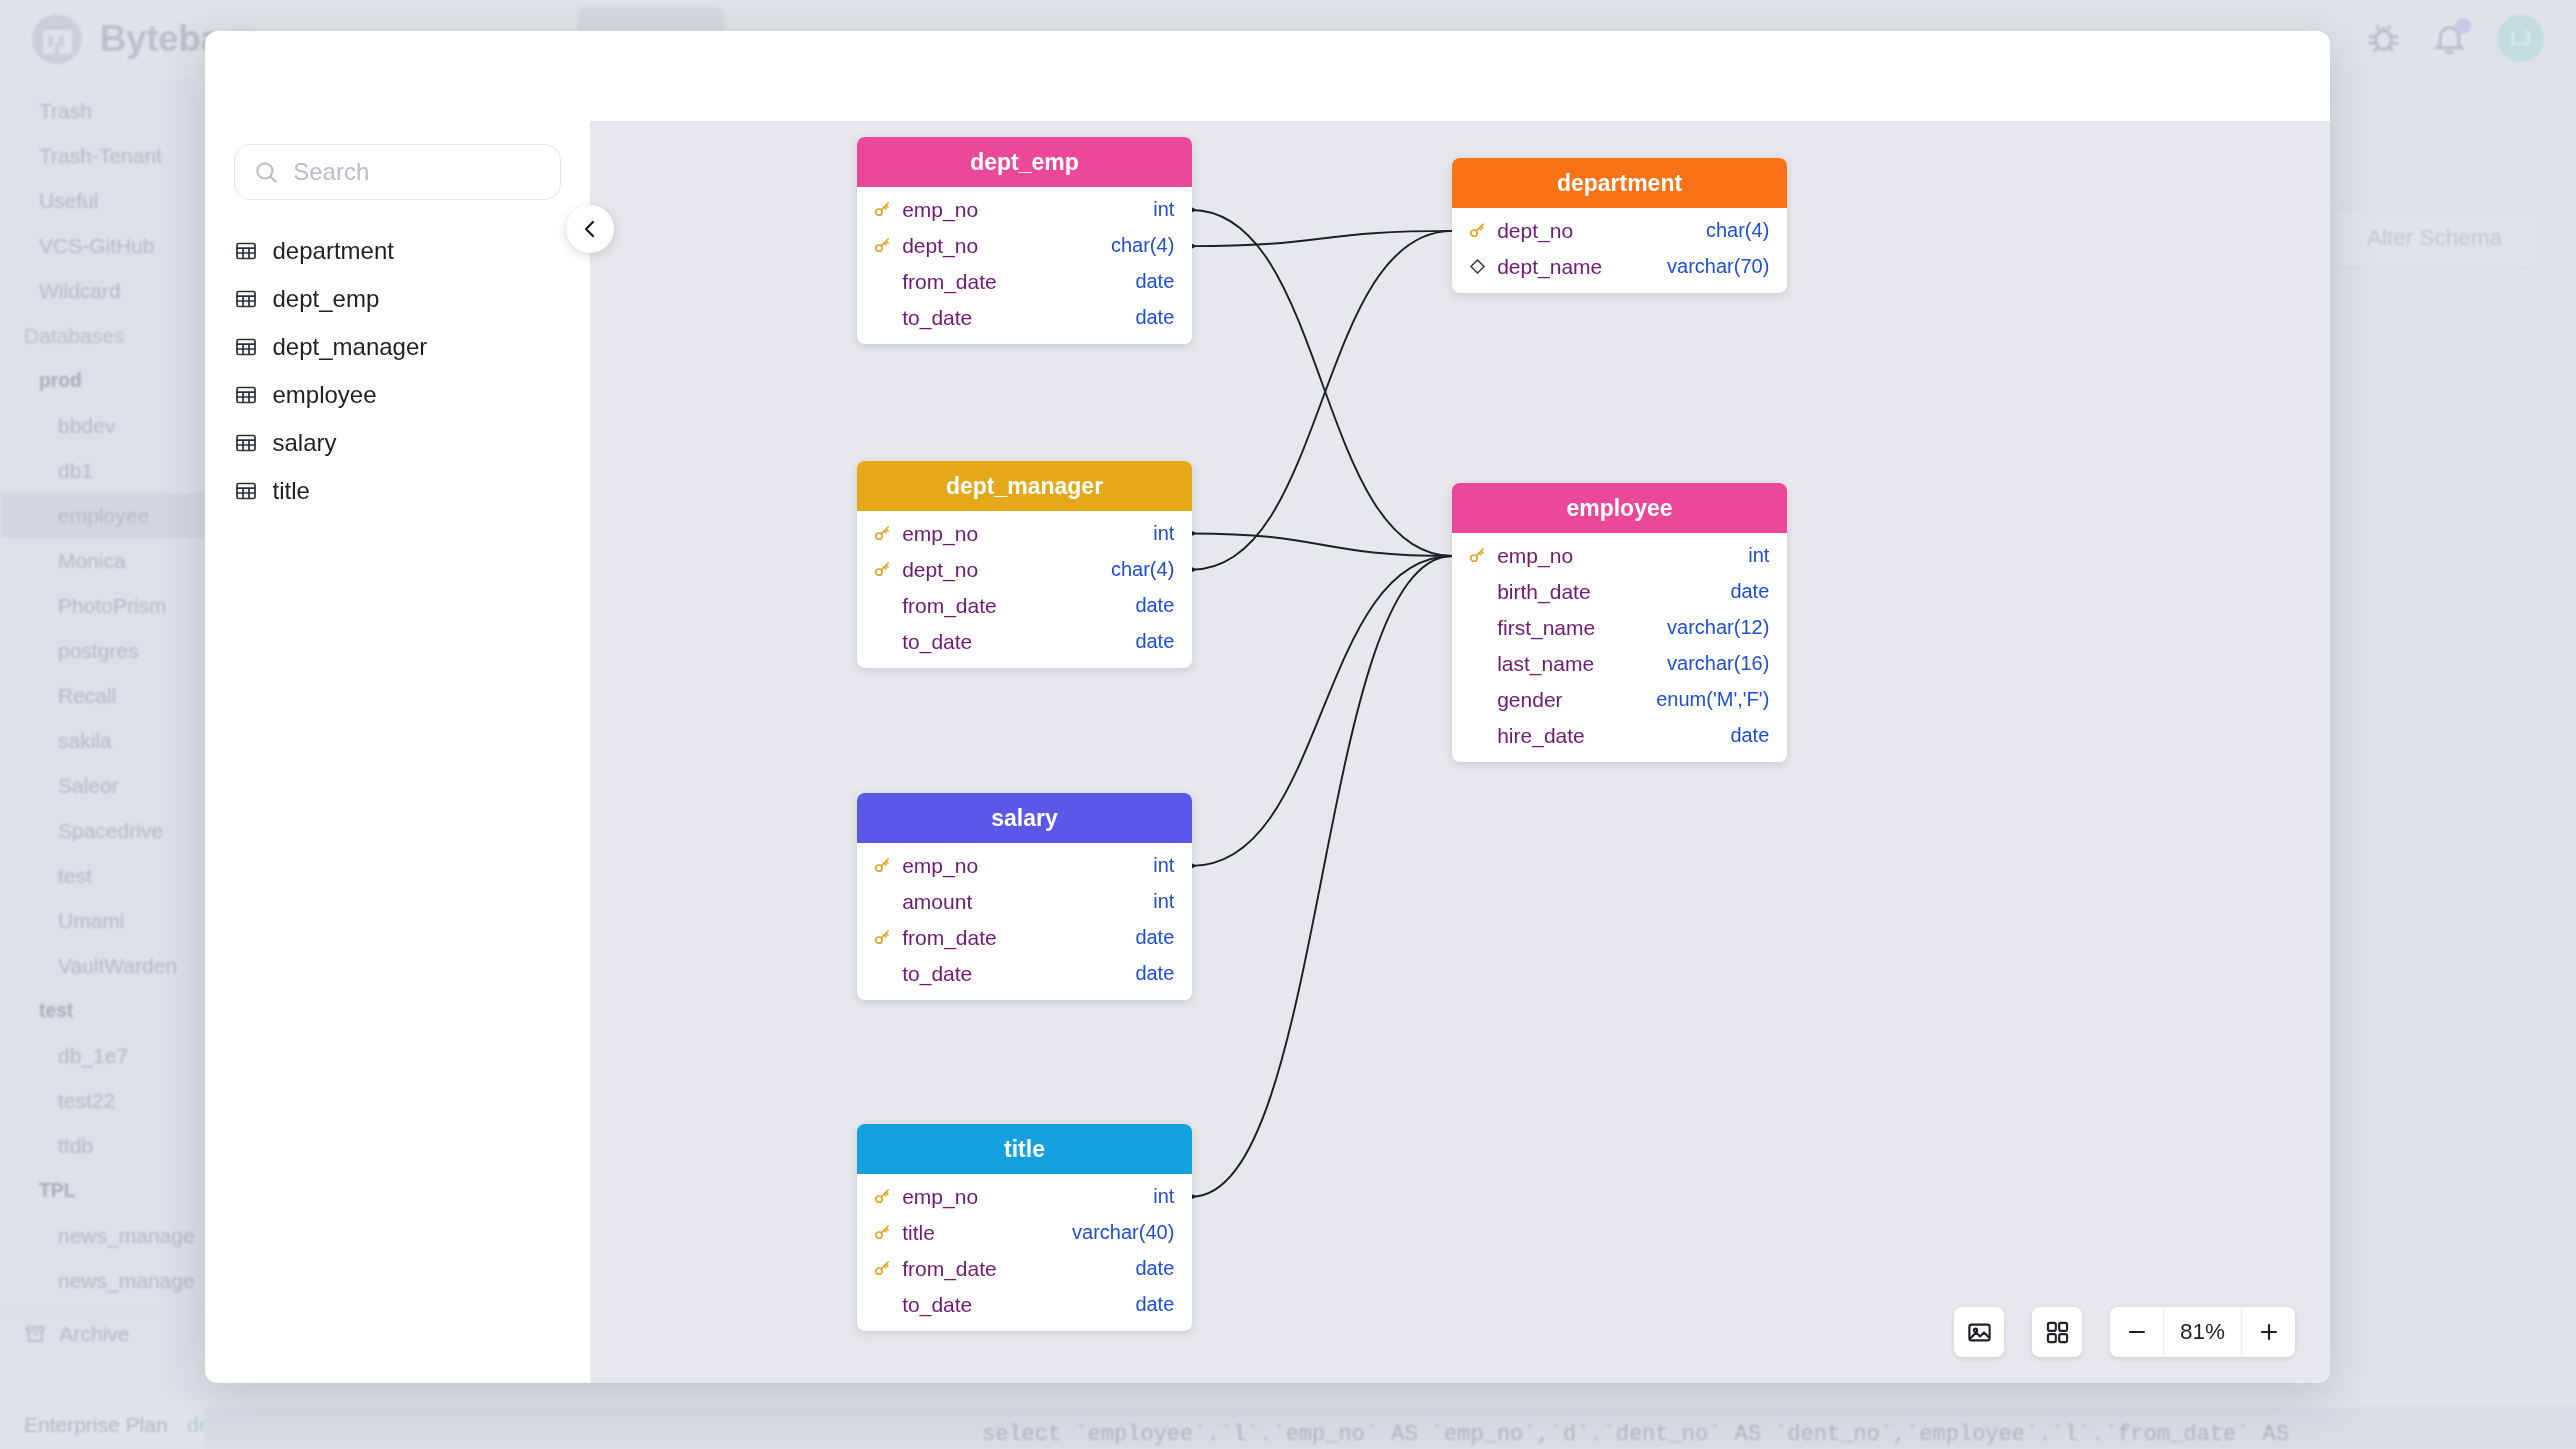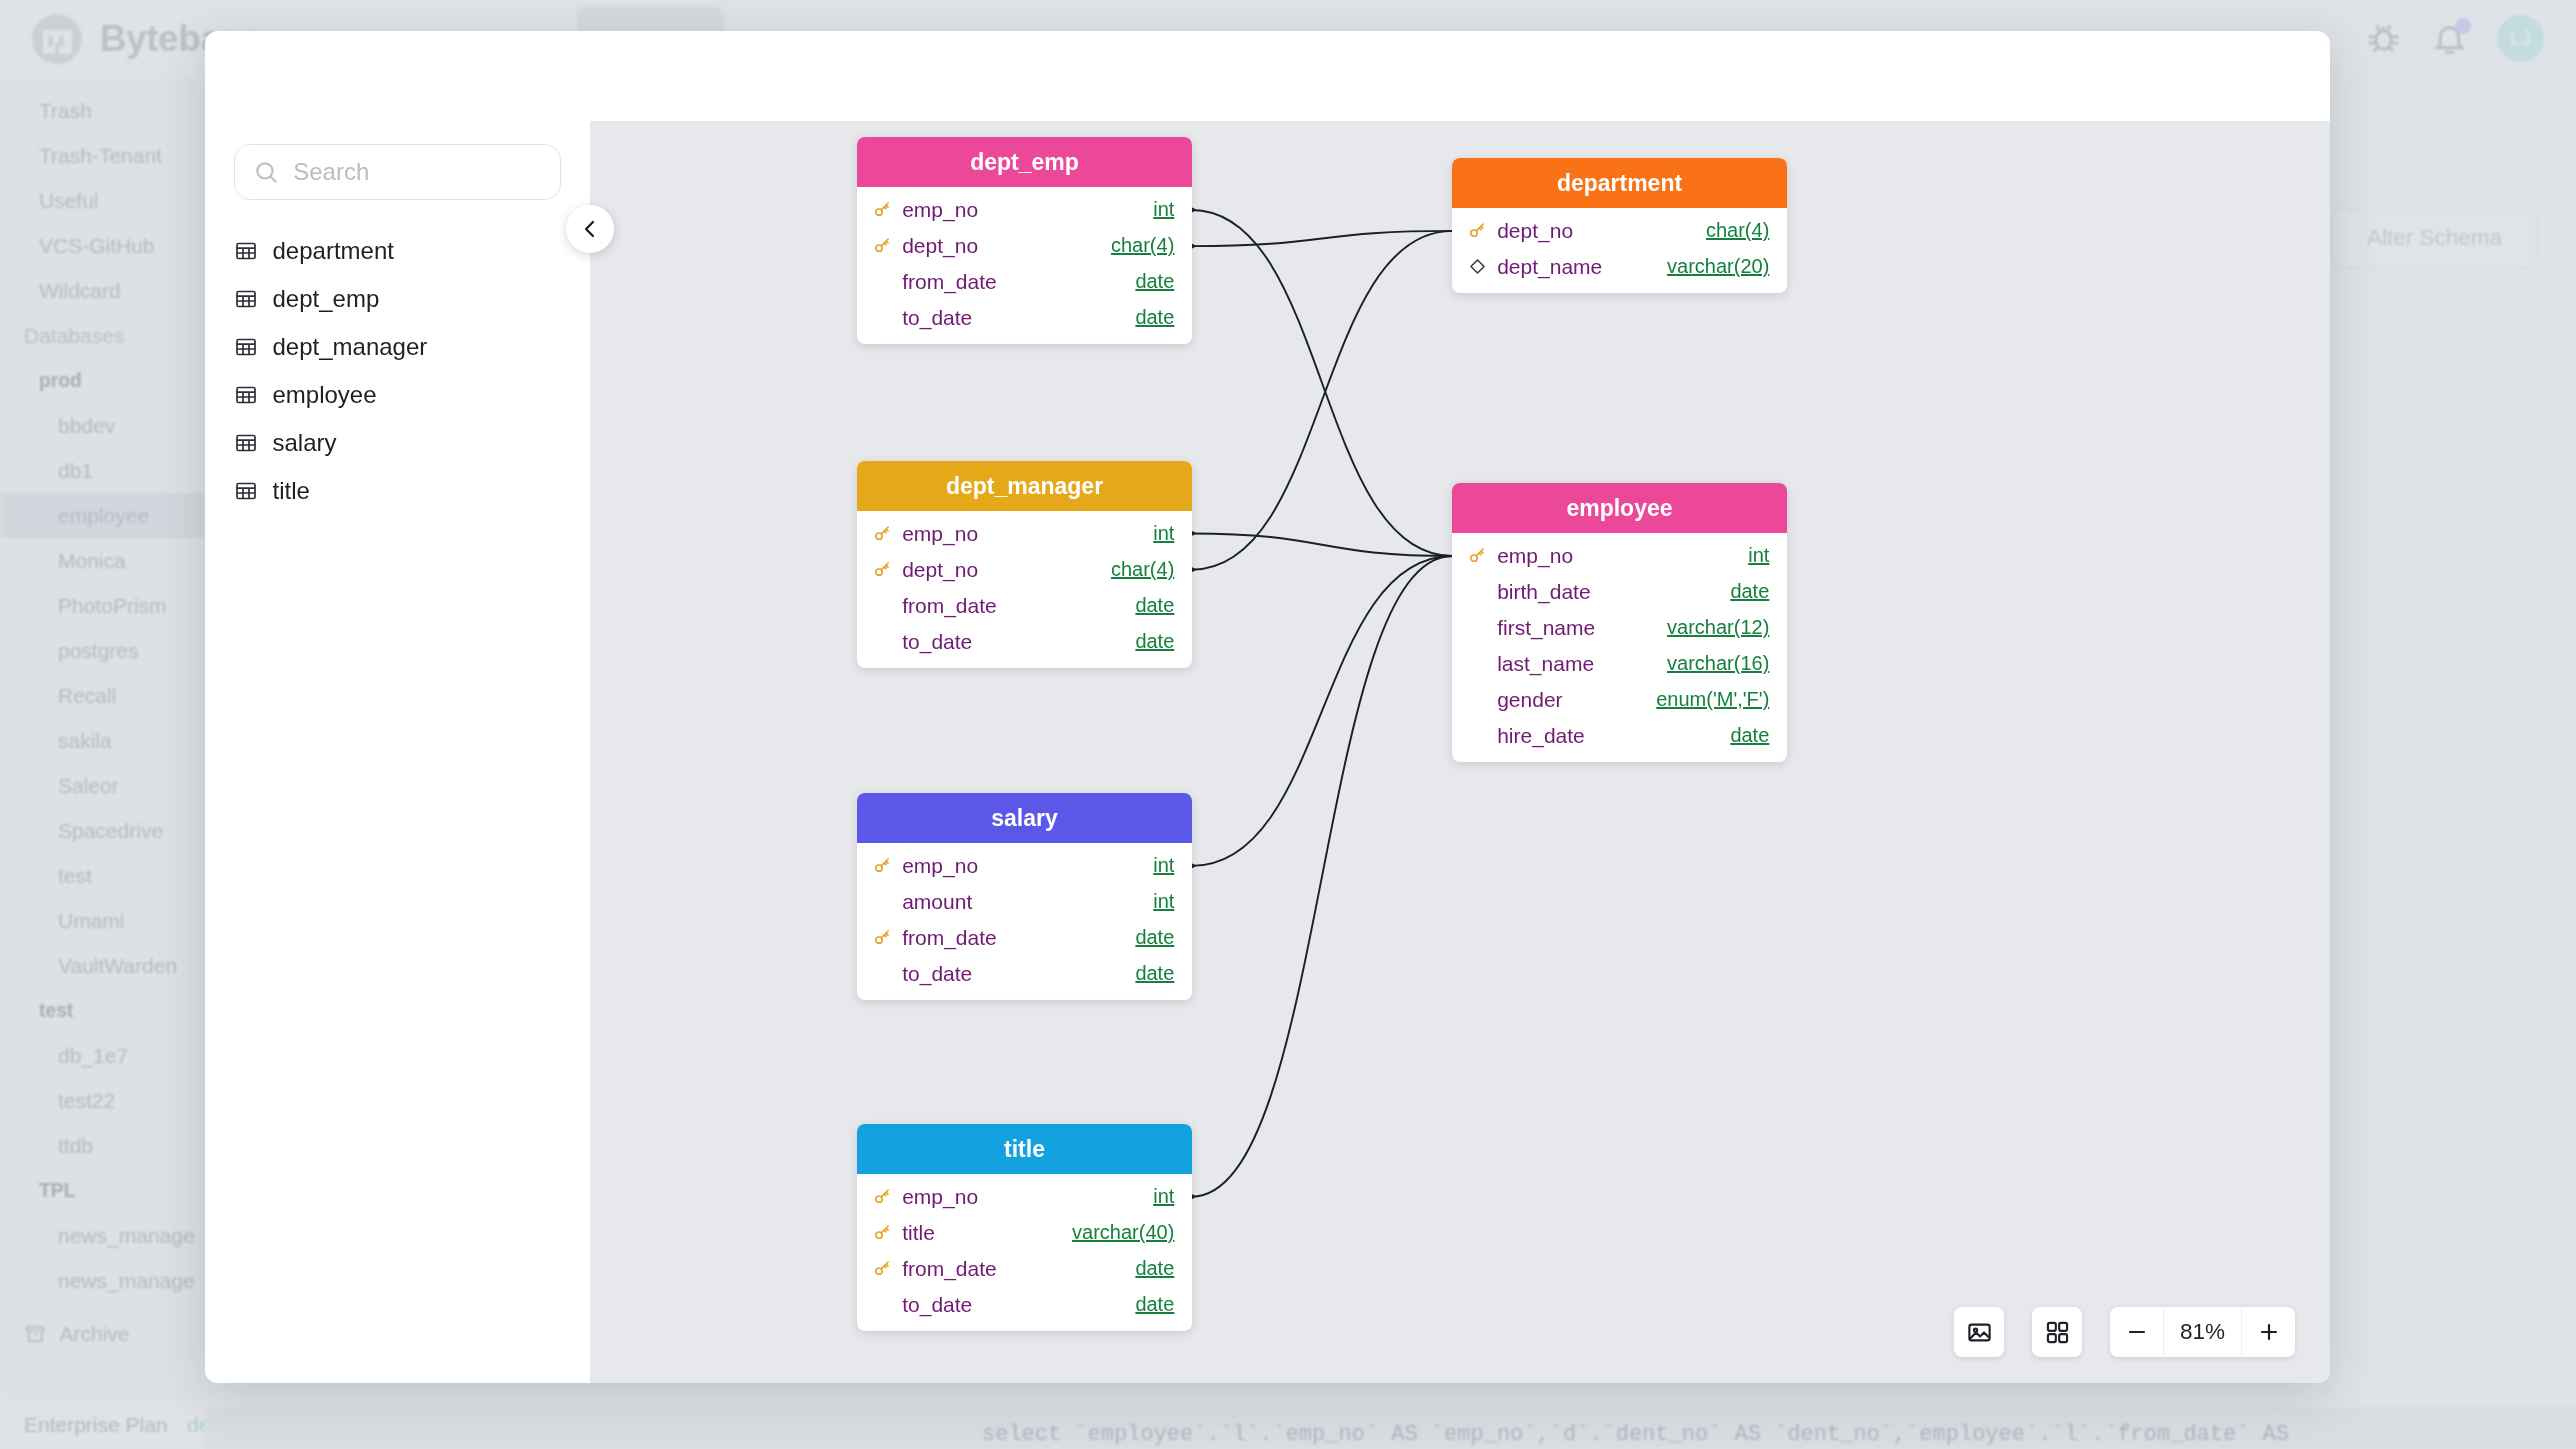--- a/index.html
+++ b/index.html
@@ -189,21 +189,21 @@
   .node-body { padding: 4.8px 0 8px 0; }
   .node-row {
     height: 36px; display: flex; align-items: center;
     padding: 0 17.7px 0 14.5px; gap: 9.7px;
   }
   .row-icon { width: 21px; height: 21px; flex: none; display: flex; align-items: center; }
   .row-icon svg { width: 21px; height: 21px; color: #e7a325; }
   .row-icon.none { visibility: hidden; }
   .row-icon.diamond svg { color: #32373d; }
   .row-name { font-size: 21px; color: #701a75; flex: 1; white-space: nowrap; }
-  .row-type { font-size: 20px; color: #15803d; white-space: nowrap; text-decoration: underline; }
+  .row-type { font-size: 20px; color: #1d4ed8; white-space: nowrap; }
 
   
   .canvas-toolbar {
     position: absolute; right: 35px; bottom: 26px;
     display: flex; align-items: center; gap: 28px; z-index: 5; border-radius: 12px;
   }
   .tool-btn {
     width: 50px; height: 50px; border-radius: 8px; background: #fff;
     display: flex; align-items: center; justify-content: center;
     box-shadow: 0 1.6px 4.8px rgba(40,48,60,.12);
@@ -462,21 +462,21 @@
                 <span class="row-name">dept_no</span>
                 <span class="row-type">char(4)</span>
               </div>
               <div class="node-row">
                 <span class="row-icon diamond">
                   <svg viewBox="0 0 24 24" fill="none" stroke="currentColor" stroke-width="1.7" stroke-linejoin="round">
                     <path d="M12 4.5L19.5 12 12 19.5 4.5 12z"></path>
                   </svg>
                 </span>
                 <span class="row-name">dept_name</span>
-                <span class="row-type">varchar(20)</span>
+                <span class="row-type">varchar(70)</span>
               </div>
             </div>
           </div>
           <div class="node" style="left: 266px; top: 340px;">
             <div class="node-head" style="background: rgb(229, 168, 24);">dept_manager</div>
             <div class="node-body">
               <div class="node-row">
                 <span class="row-icon key">
                   <svg viewBox="0 0 24 24" fill="none" stroke="currentColor" stroke-width="1.9" stroke-linecap="round">
                     <circle cx="8" cy="15" r="3.6"></circle>

